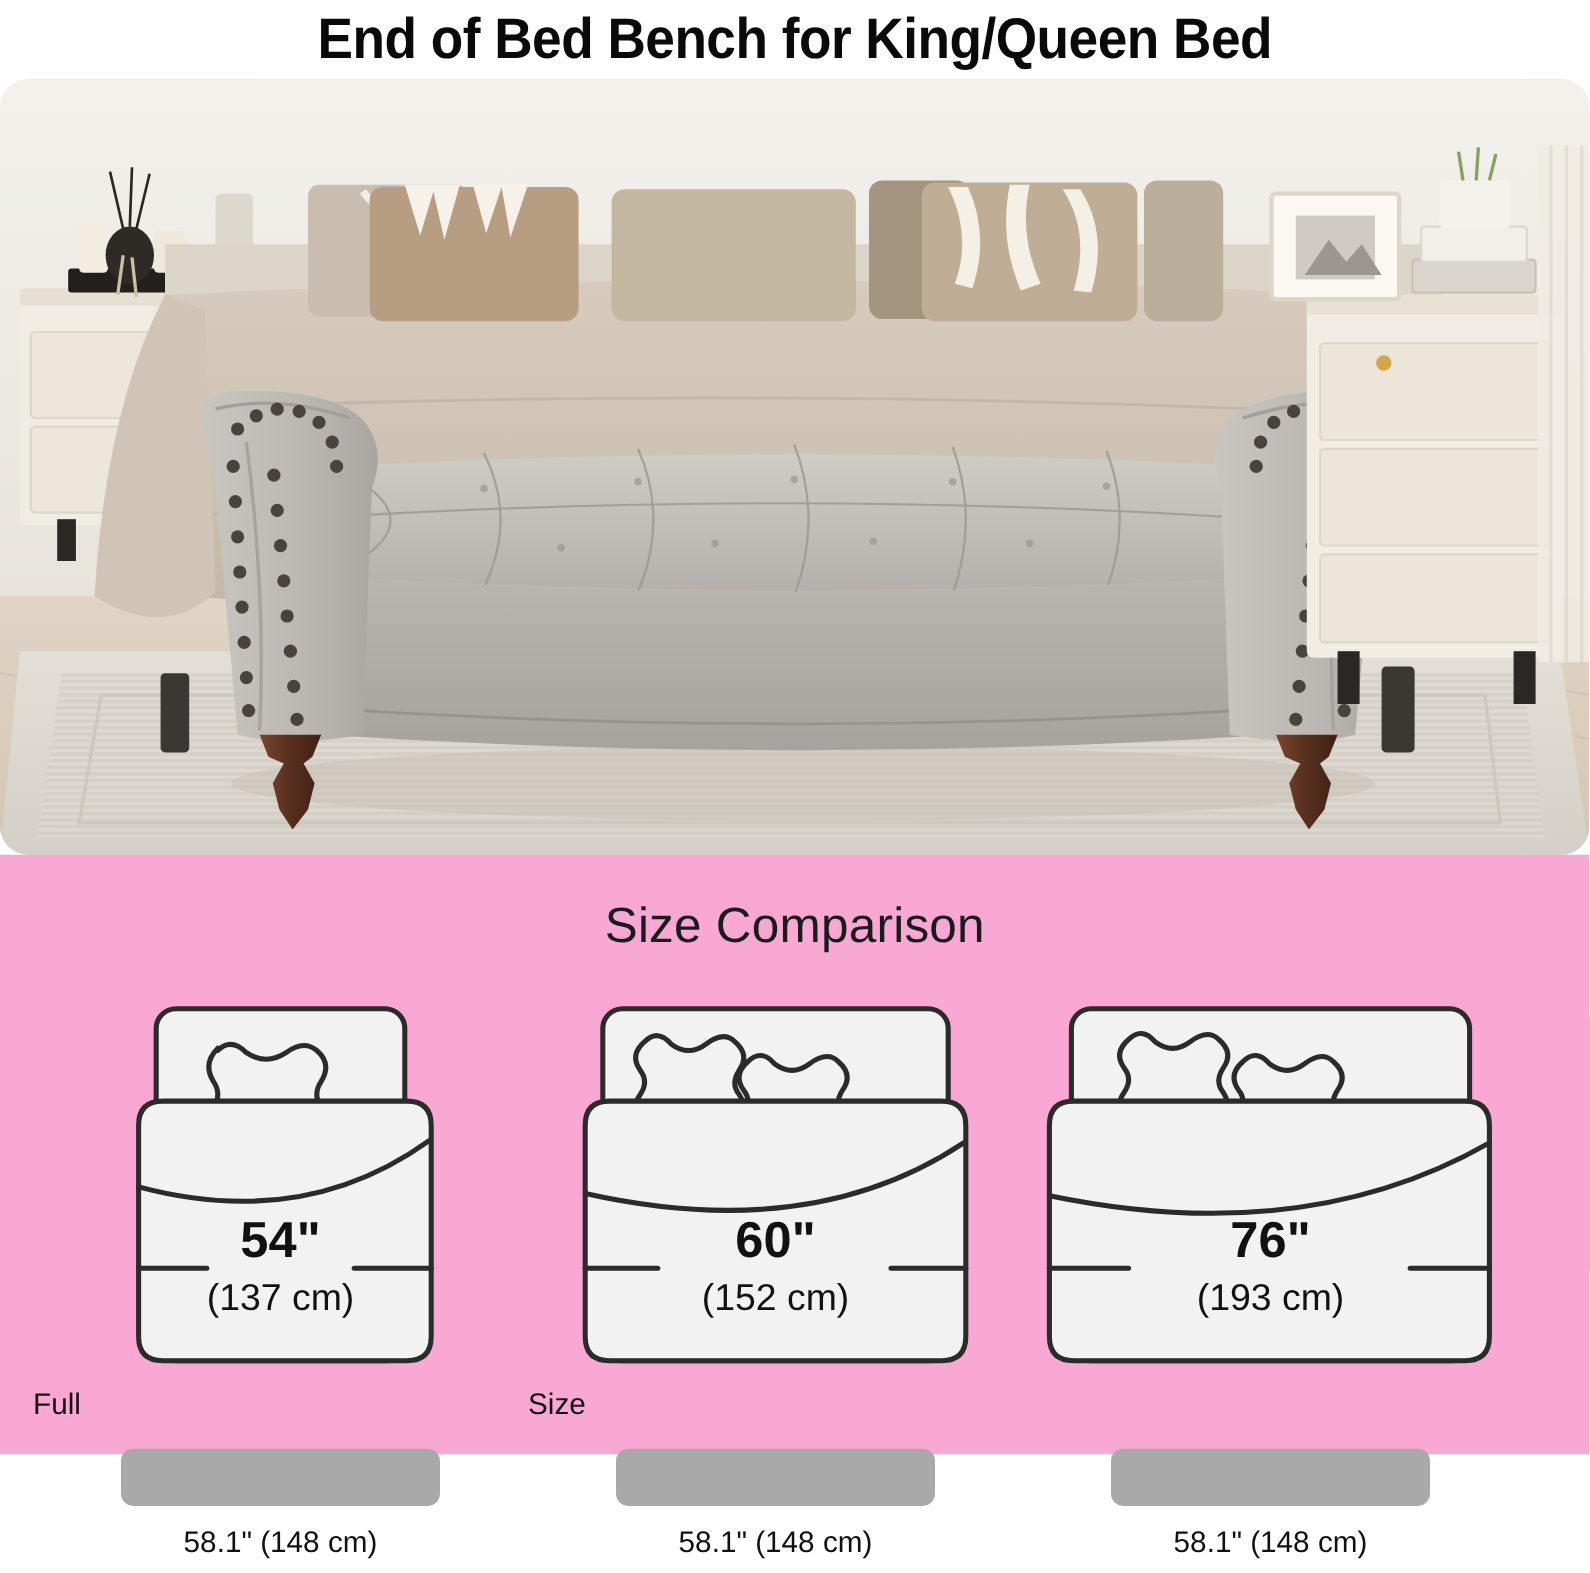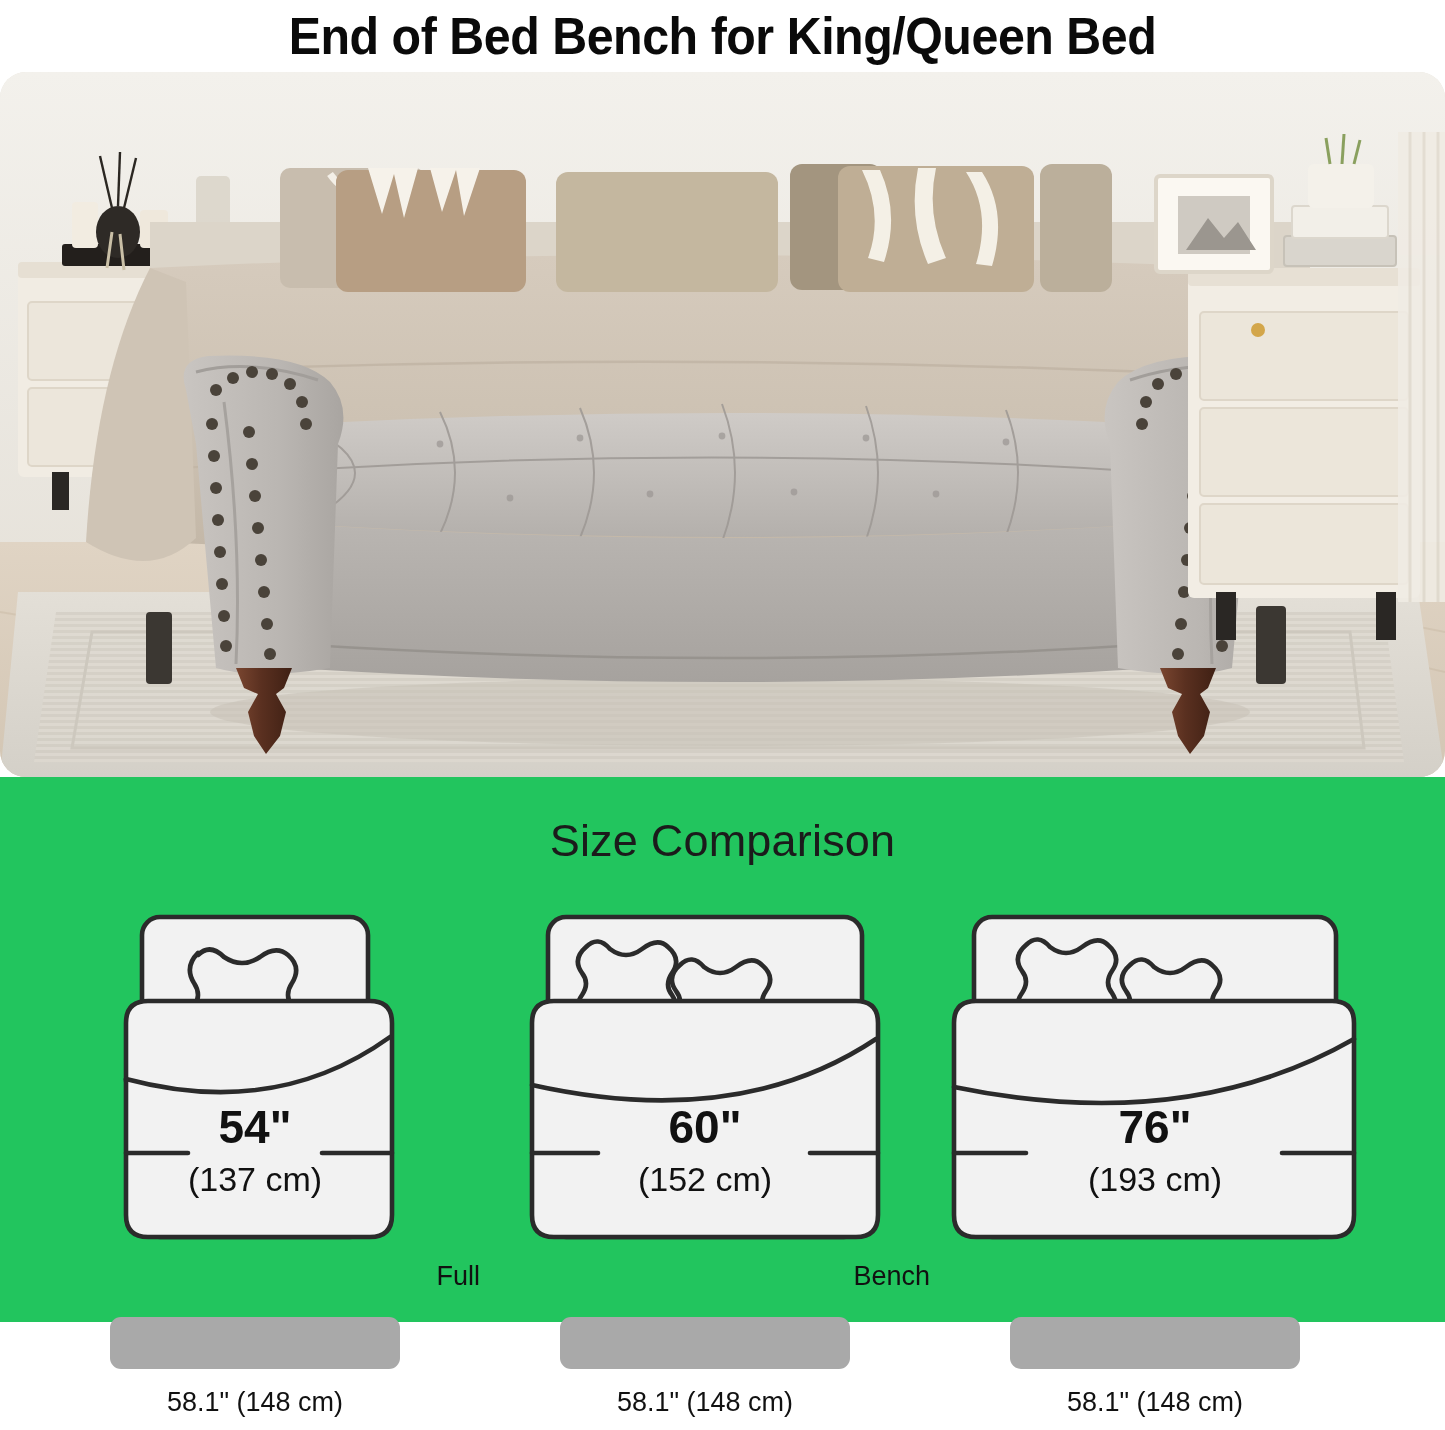--- a/index.html
+++ b/index.html
@@ -27,36 +27,36 @@
   
   .hero {
     position: absolute; left: 0; top: 72px; width: 1445px; height: 705px;
     border-radius: 26px; overflow: hidden; background: #e9e4dc;
   }
   .hero svg { display: block; width: 100%; height: 100%; }
 
   
   .compare {
     position: absolute; left: 0; top: 777px; width: 1445px; height: 545px;
-    background: #22c55e;
+    background: #f9a8d4;
   }
   .compare-title {
     position: absolute; left: 0; top: 38px; width: 1445px;
     text-align: center; font-size: 45px; color: #1b1b1b; font-weight: 400;
     letter-spacing: 0.2px;
   }
 
   .col { position: absolute; top: 118px; width: 450px; }
   .col-full  { left: 30px; }
   .col-queen { left: 480px; }
   .col-king  { left: 930px; }
 
   .bedfig { width: 450px; height: 362px; display: block; }
   .size-label {
-    width: 450px; text-align: right; font-size: 27px;
+    width: 450px; text-align: left; font-size: 27px;
     color: #111111; margin-top: 4px;
   }
 
   .benchrow { position: absolute; top: 1320px; width: 450px; }
   .bench-bar {
     width: 290px; height: 52px; margin: 0 auto;
     background: #a9a9a9; border-radius: 11px;
   }
   .bench-cap {
     width: 450px; text-align: center; font-size: 27px;
@@ -374,21 +374,21 @@
         </g>
         <path class="bed-fill bed-stroke" d="M52 128 q0 -22 22 -22 l302 0 q22 0 22 22 l0 192 q0 22 -22 22 l-302 0 q-22 0 -22 -22 z"></path>
         <path class="bed-stroke" d="M52 190 q206 46 344 -46"></path>
         <g class="bed-stroke">
           <line x1="52" y1="258" x2="118" y2="258"></line>
           <line x1="330" y1="258" x2="398" y2="258"></line>
         </g>
         <text class="dim-num" x="225" y="248" text-anchor="middle">60"</text>
         <text class="dim-cm" x="225" y="296" text-anchor="middle">(152 cm)</text>
       </svg>
-      <div class="size-label">Bench</div>
+      <div class="size-label">Size</div>
     </div>
 
     <div class="col col-king">
       <svg class="bedfig" viewBox="0 0 450 362">
         <rect class="bed-fill bed-stroke" x="44" y="22" width="362" height="320" rx="18"></rect>
         <g>
           <path class="bed-fill bed-stroke" d="M96 50 q12 -12 24 2 q16 12 32 0 q16 -12 26 -2 q14 12 4 26 q-8 12 0 22 q10 16 -4 26 q-10 10 -26 -2 q-16 -12 -32 0 q-12 14 -24 2 q-14 -12 -4 -26 q8 -12 0 -22 q-10 -14 4 -26 z"></path>
         </g>
         <g>
           <path class="bed-fill bed-stroke" d="M200 70 q12 -12 24 2 q16 12 32 0 q16 -12 26 -2 q14 12 4 26 q-8 12 0 22 q10 16 -4 26 q-10 10 -26 -2 q-16 -12 -32 0 q-12 14 -24 2 q-14 -12 -4 -26 q8 -12 0 -22 q-10 -14 4 -26 z"></path>

